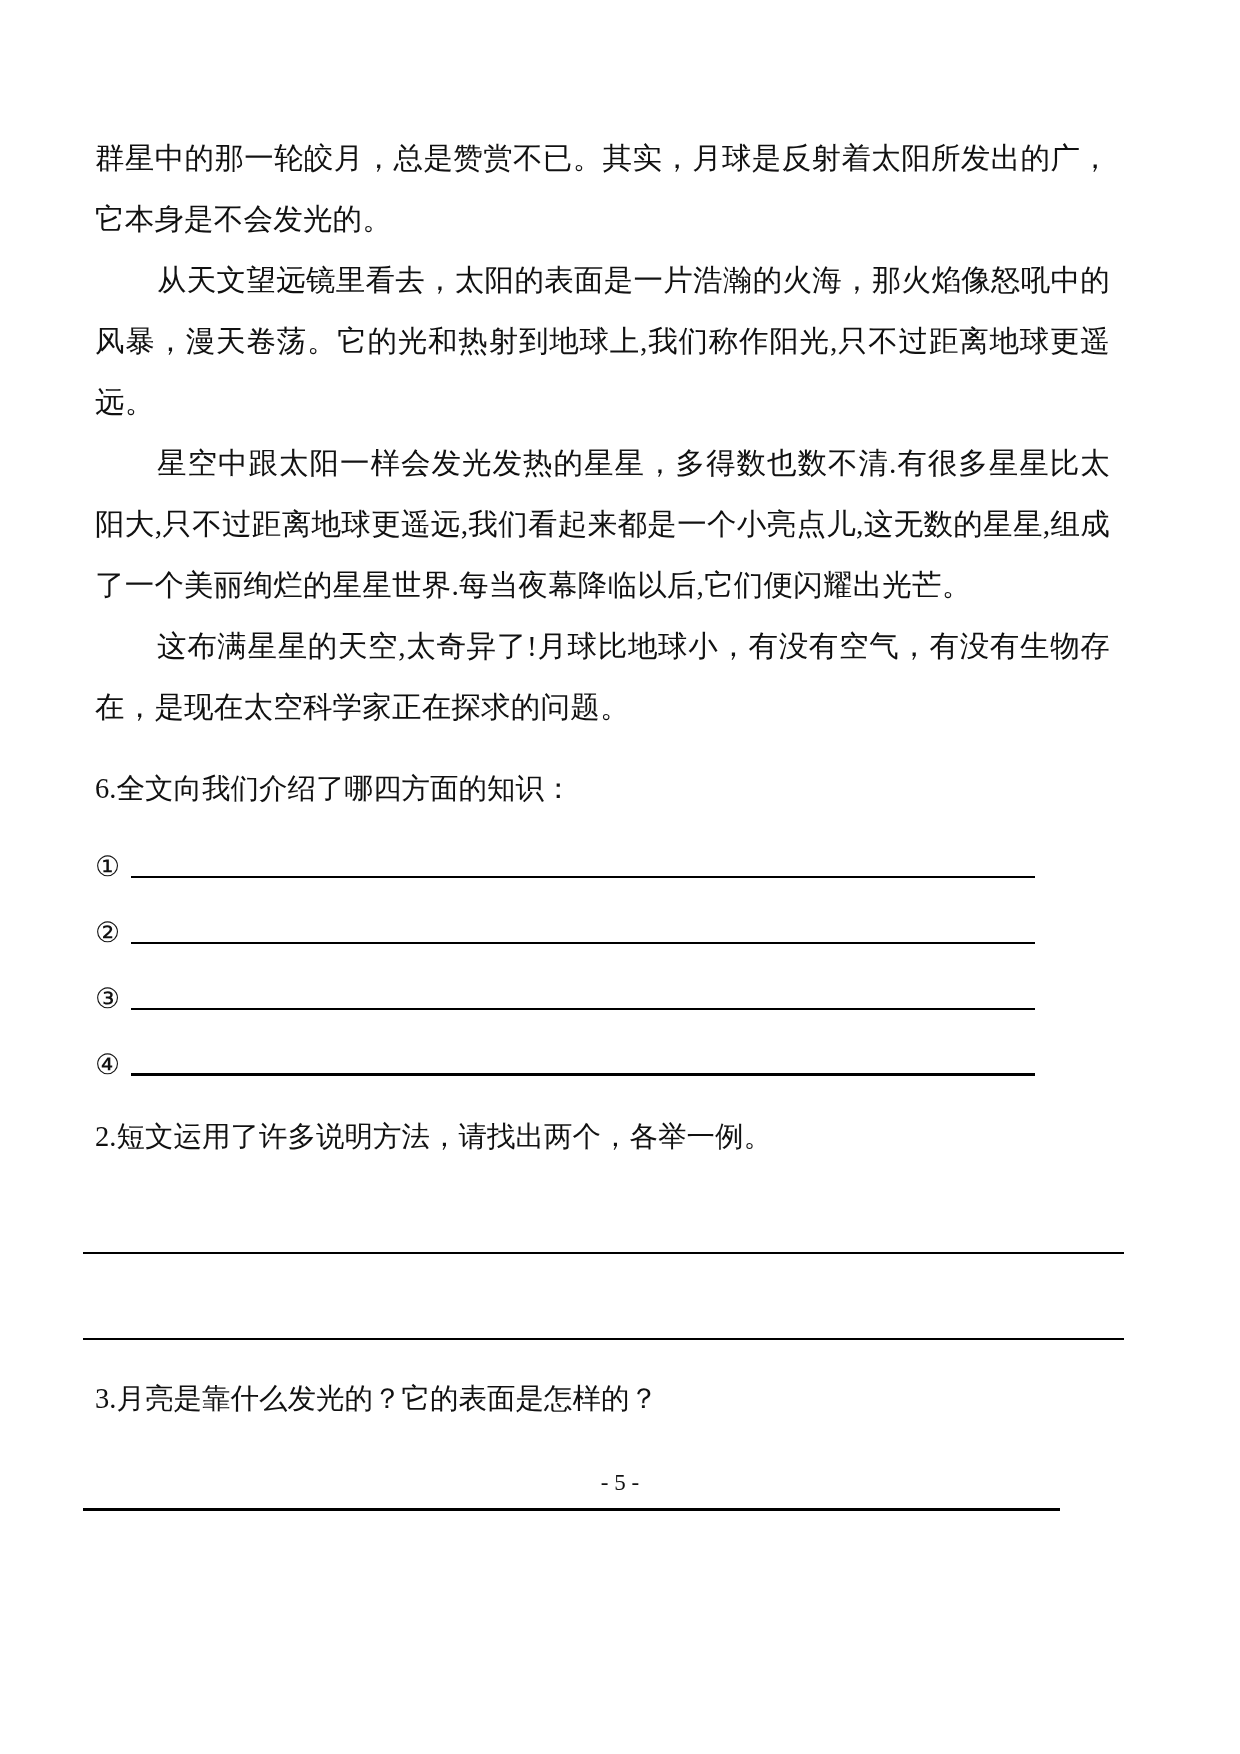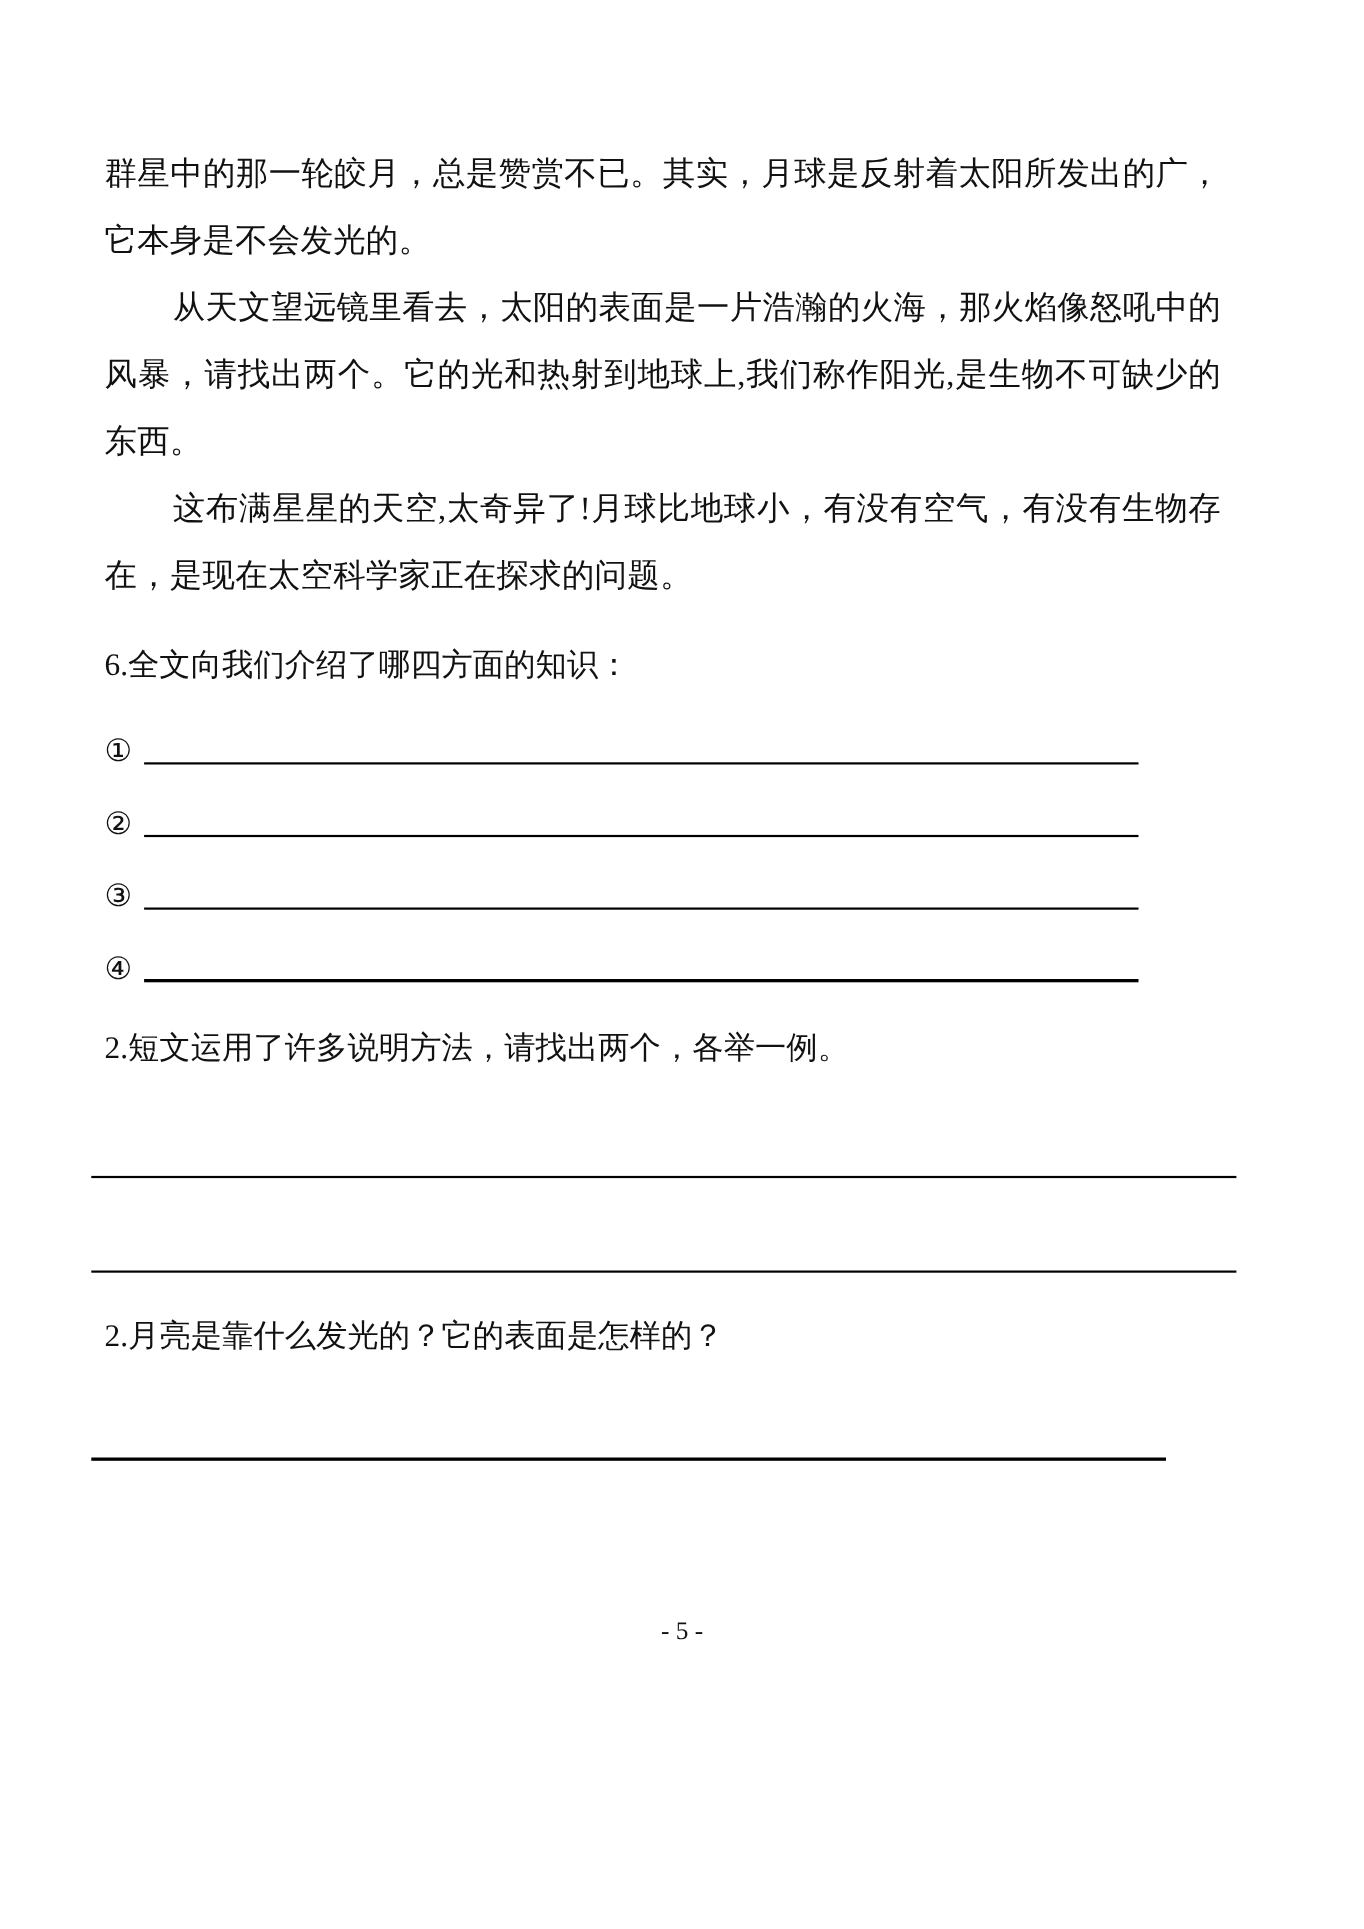--- a/index.html
+++ b/index.html
@@ -118,21 +118,22 @@
   }
 </style>
 </head>
 <body>
 
 <div class="page">
 
   <div class="content">
 
     <p class="para">群星中的那一轮皎月，总是赞赏不已。其实，月球是反射着太阳所发出的广，它本身是不会发光的。</p>
-    <p class="para indent">从天文望远镜里看去，太阳的表面是一片浩瀚的火海，那火焰像怒吼中的风暴，请找出两个。它的光和热射到地球上,我们称作阳光,是生物不可缺少的东西。</p>
+    <p class="para indent">从天文望远镜里看去，太阳的表面是一片浩瀚的火海，那火焰像怒吼中的风暴，漫天卷荡。它的光和热射到地球上,我们称作阳光,只不过距离地球更遥远。</p>
+    <p class="para indent">星空中跟太阳一样会发光发热的星星，多得数也数不清.有很多星星比太阳大,只不过距离地球更遥远,我们看起来都是一个小亮点儿,这无数的星星,组成了一个美丽绚烂的星星世界.每当夜幕降临以后,它们便闪耀出光芒。</p>
     <p class="para indent">这布满星星的天空,太奇异了!月球比地球小，有没有空气，有没有生物存在，是现在太空科学家正在探求的问题。</p>
 
     <p class="question q1">6.全文向我们介绍了哪四方面的知识：</p>
 
     <div class="blank-row">
       <span class="circ">①</span>
       <span class="rule"></span>
     </div>
     <div class="blank-row">
       <span class="circ">②</span>
@@ -147,21 +148,21 @@
       <span class="rule"></span>
     </div>
 
     <p class="question q2">2.短文运用了许多说明方法，请找出两个，各举一例。</p>
 
     <div class="answer-space-1"></div>
     <div class="answer-rule"></div>
     <div class="answer-space-2"></div>
     <div class="answer-rule"></div>
 
-    <p class="question q3">2.月亮是靠什么发光的？它的表面是怎样的？</p>
+    <p class="question q3">3.月亮是靠什么发光的？它的表面是怎样的？</p>
 
     <div class="answer-space-3"></div>
     <div class="rule-after-q3"></div>
 
   </div>
 
   <div class="footer">- 5 -</div>
 
 </div>
 

